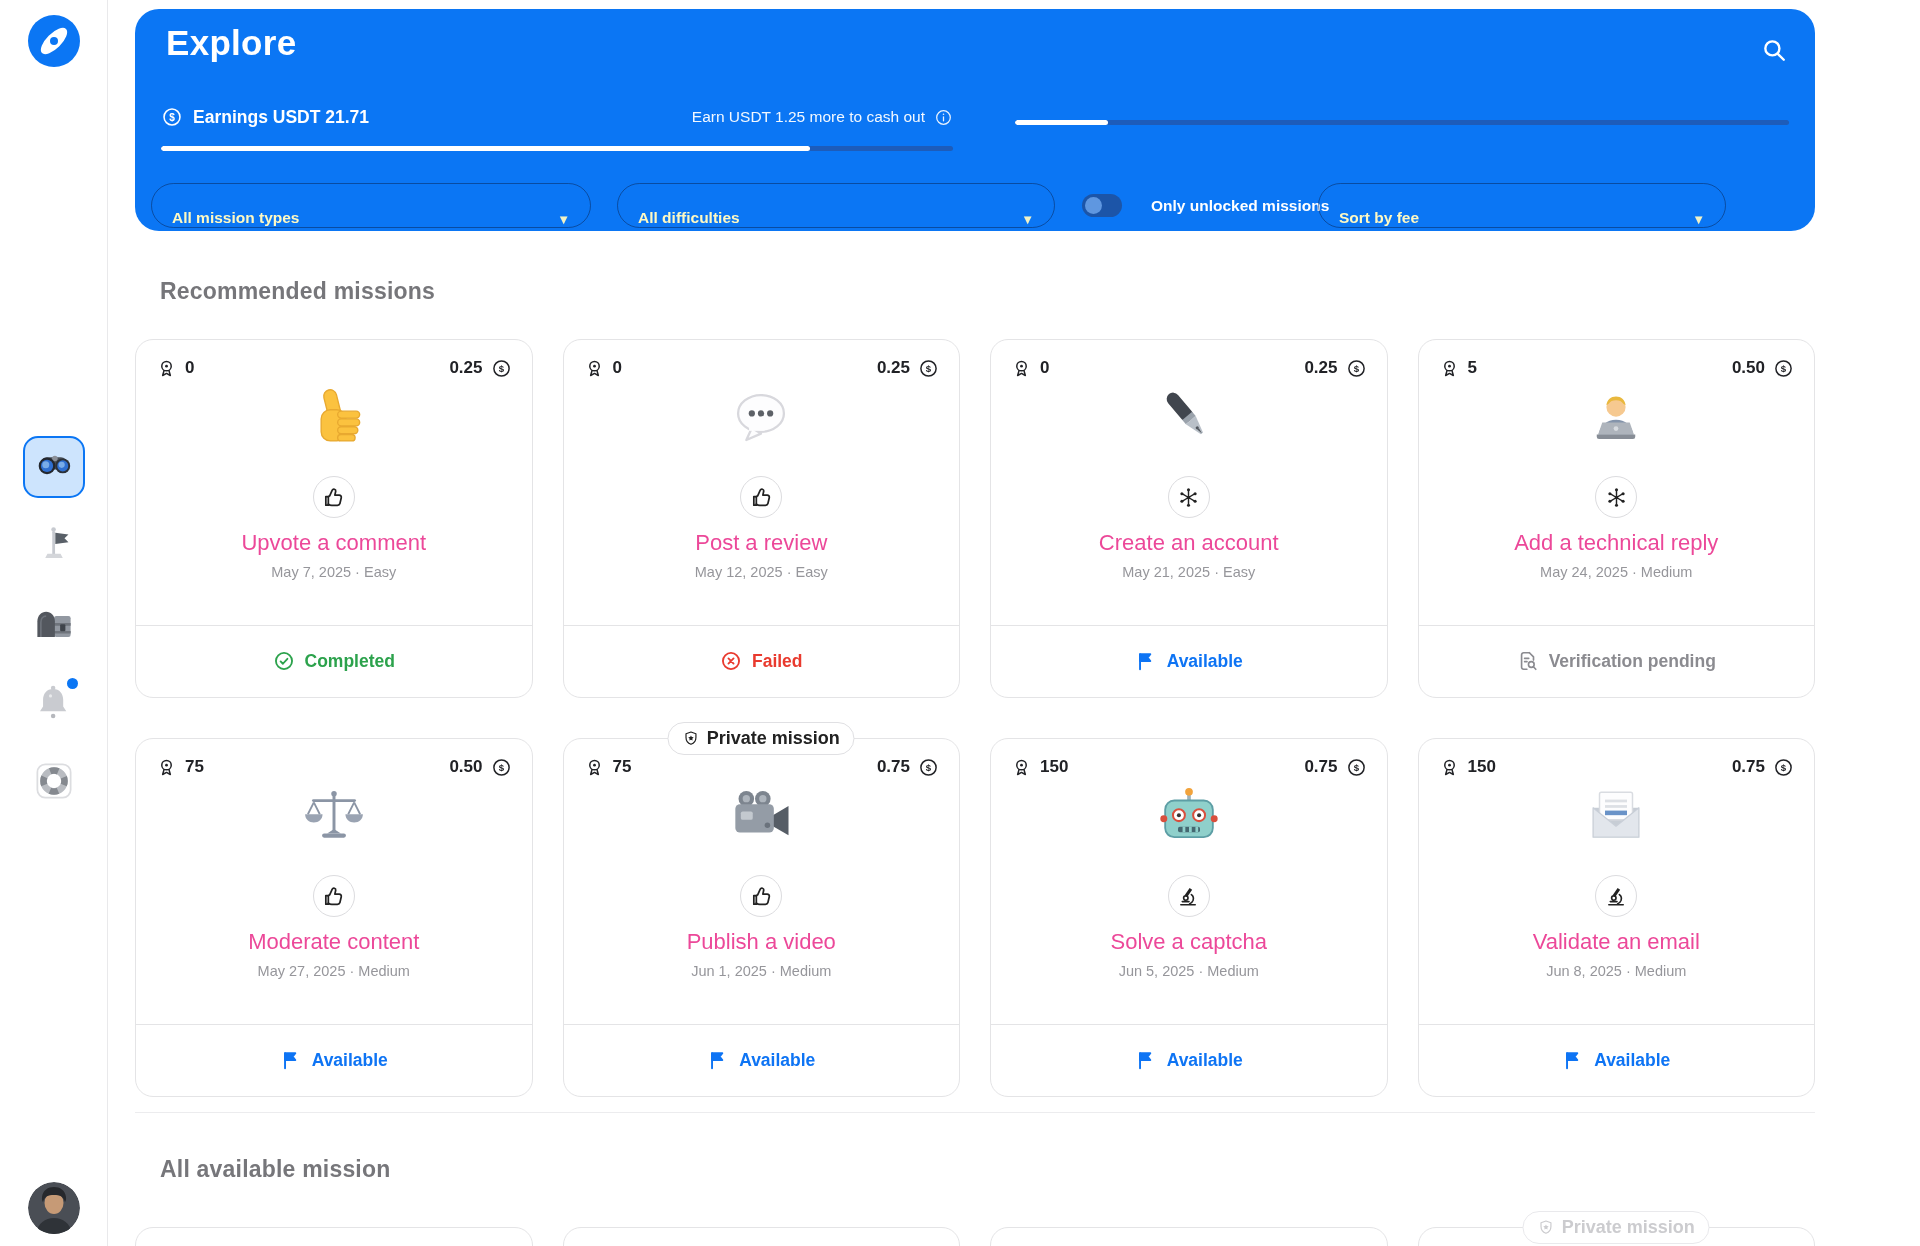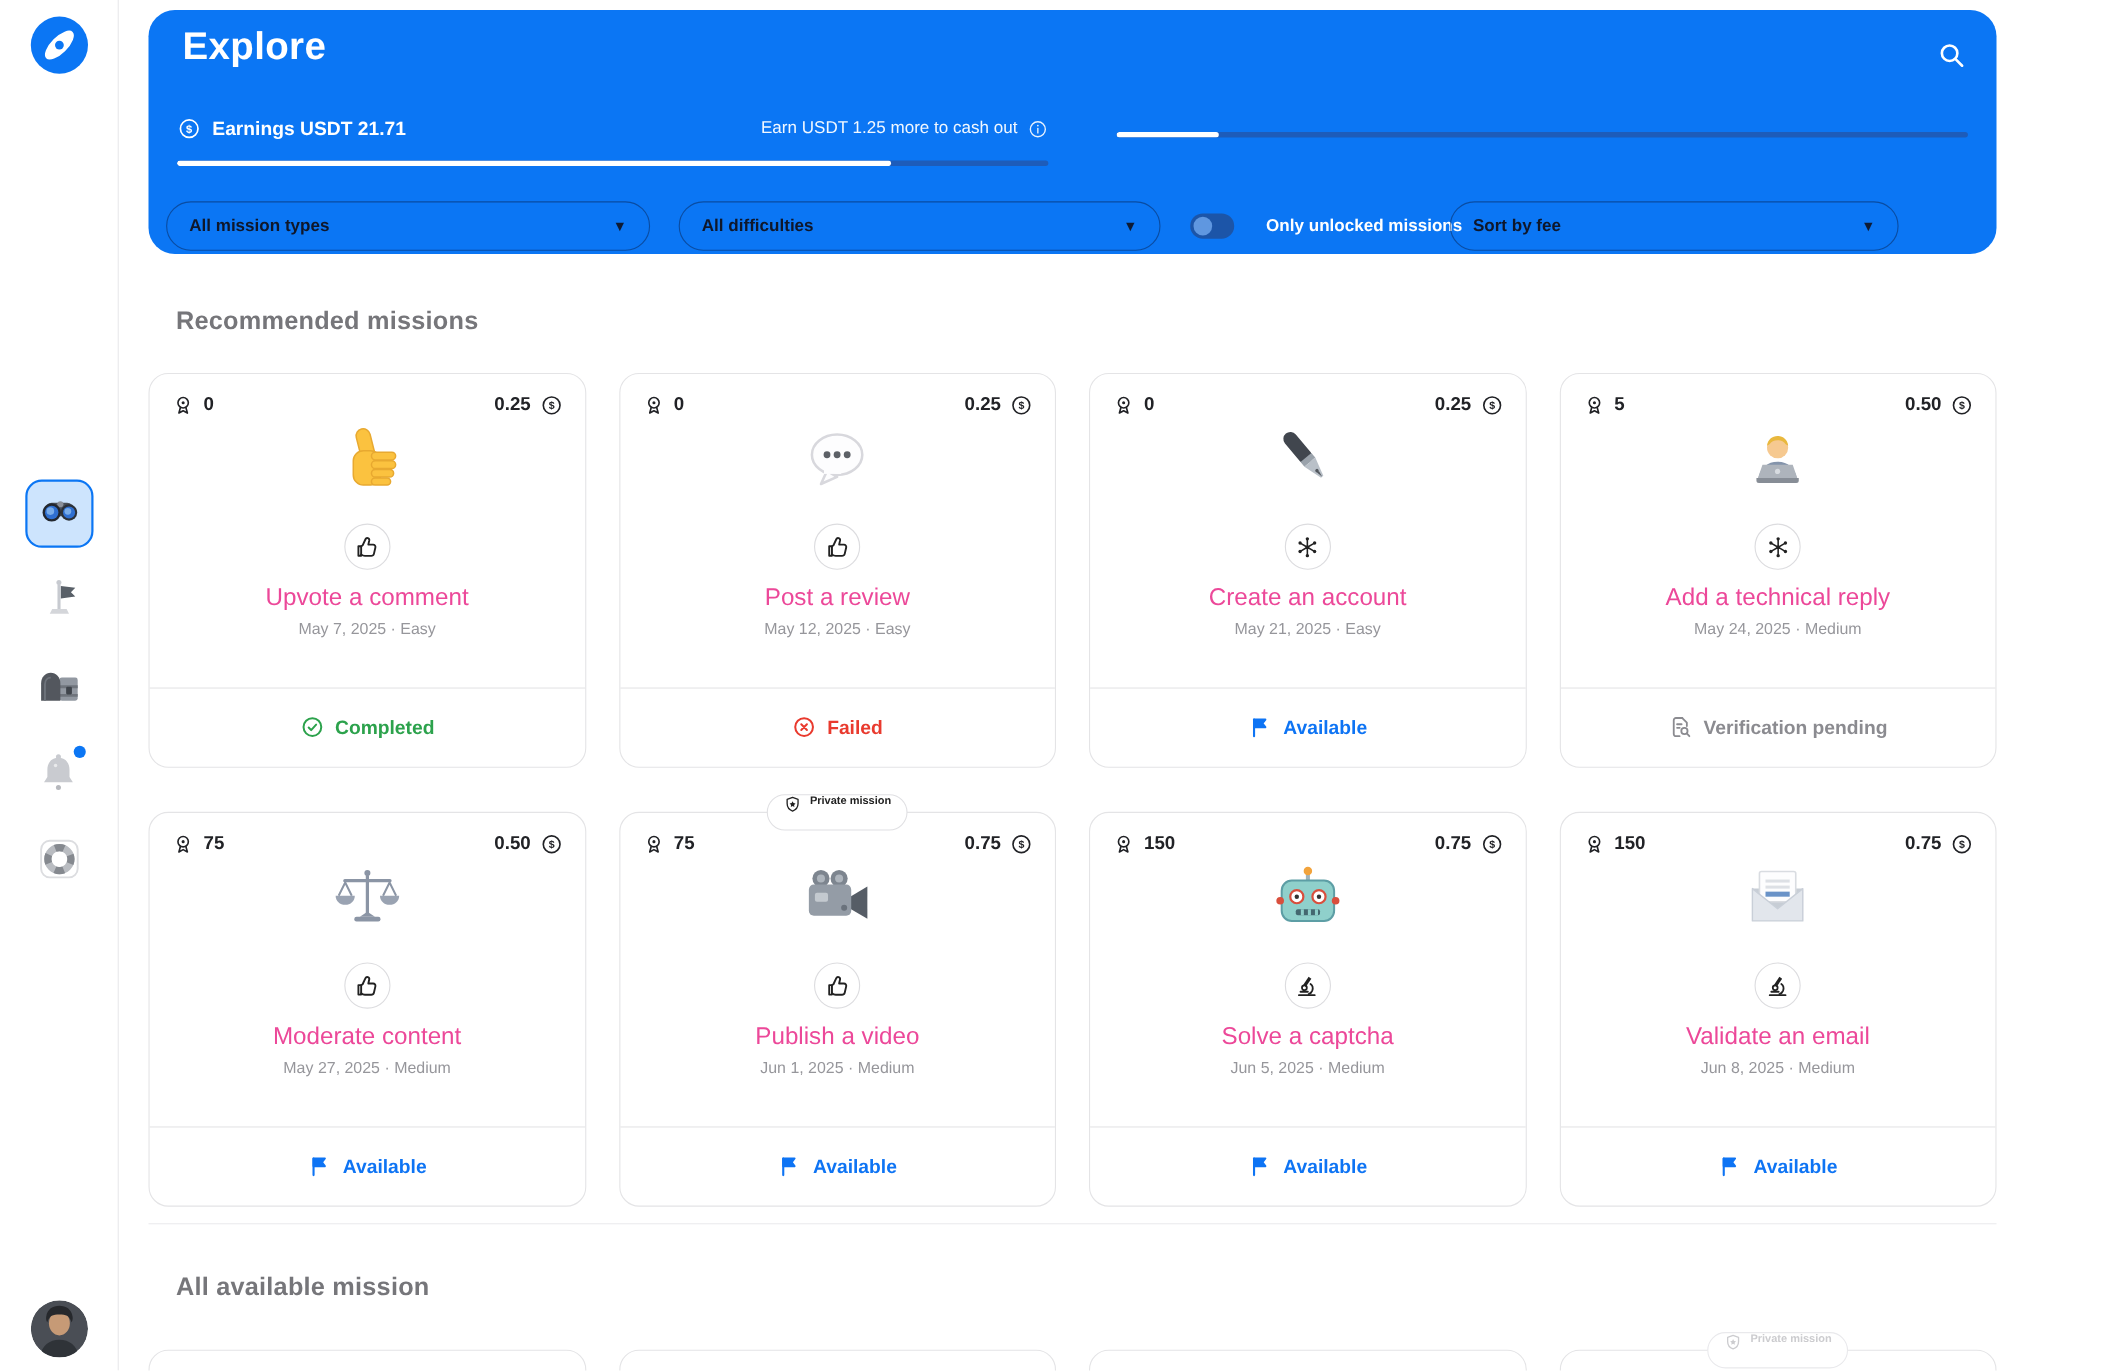--- a/index.html
+++ b/index.html
@@ -31,21 +31,21 @@
   .stat-left{display:flex;align-items:center;gap:10px;font-size:17.5px;font-weight:700}
   .stat-left .ic{width:22px;height:22px}
   .stat-left .ic svg{width:100%;height:100%}
   .stat-right{display:flex;align-items:center;gap:9px;font-size:15.5px;font-weight:400;color:rgba(255,255,255,.95)}
   .stat-right .ic{width:19px;height:19px;cursor:pointer}
   .stat-right .ic svg{width:100%;height:100%}
   .pbar{margin-top:16px;height:5px;border-radius:3px;background:#1d5cba;overflow:hidden}
   .pfill{height:100%;background:#fff;border-radius:3px}
 
   .pill{position:absolute;top:174px;height:45px;border:1.5px solid rgba(9,42,94,.55);border-radius:23px;
-    display:flex;align-items:center;padding:0 20px;font-size:15.5px;font-weight:600;color:#0f172a;cursor:pointer}
+    display:flex;align-items:flex-end;padding:0 20px;font-size:15.5px;font-weight:600;color:#fef9c3;cursor:pointer}
   .pill .caret{margin-left:auto;font-size:13px;opacity:.95}
   #pill-types{left:16px;width:440px}
   #pill-diff{left:482px;width:438px}
   #pill-sort{left:1183px;width:408px}
   .toggle-wrap{position:absolute;top:174px;left:947px;height:45px;display:flex;align-items:center;gap:29px}
   .toggle{width:40px;height:23px;border-radius:12px;background:#1c55a8;position:relative;cursor:pointer}
   .toggle .knob{position:absolute;left:3px;top:3px;width:17px;height:17px;border-radius:50%;background:#5f97e0}
   .toggle-label{font-size:15.5px;font-weight:600;color:#fff}
 
   
@@ -75,22 +75,22 @@
   .card-footer{position:absolute;left:0;right:0;bottom:0;height:72.5px;border-top:1.5px solid #e4e4e6;
     display:flex;align-items:center;justify-content:center;gap:10px;font-size:17.5px;font-weight:700;cursor:pointer}
   .card-footer .ic{width:22px;height:22px}
   .card-footer .ic svg{width:100%;height:100%}
   .status-completed{color:#2ca24c}
   .status-failed{color:#e93a2e}
   .status-available{color:#0e74f4}
   .status-pending{color:#8b8b90}
 
   .chip{position:absolute;top:-17px;left:50%;transform:translateX(-50%);height:33px;background:#fff;
-    border:1.5px solid #e0e0e3;border-radius:17px;display:flex;align-items:flex-start;gap:7px;padding:0 14px;
-    font-size:10px;font-weight:600;color:#222;white-space:nowrap;z-index:2}
+    border:1.5px solid #e0e0e3;border-radius:17px;display:flex;align-items:center;gap:7px;padding:0 14px;
+    font-size:18px;font-weight:600;color:#222;white-space:nowrap;z-index:2}
   .chip .ic{width:17px;height:17px}
   .chip .ic svg{width:100%;height:100%}
   .chip.faded{color:#cccccf;border-color:#e9e9ec}
 </style>
 </head>
 <body>
 
 <div class="sidebar">
   <div class="logo">
     <span><svg viewBox="0 0 56 56">

